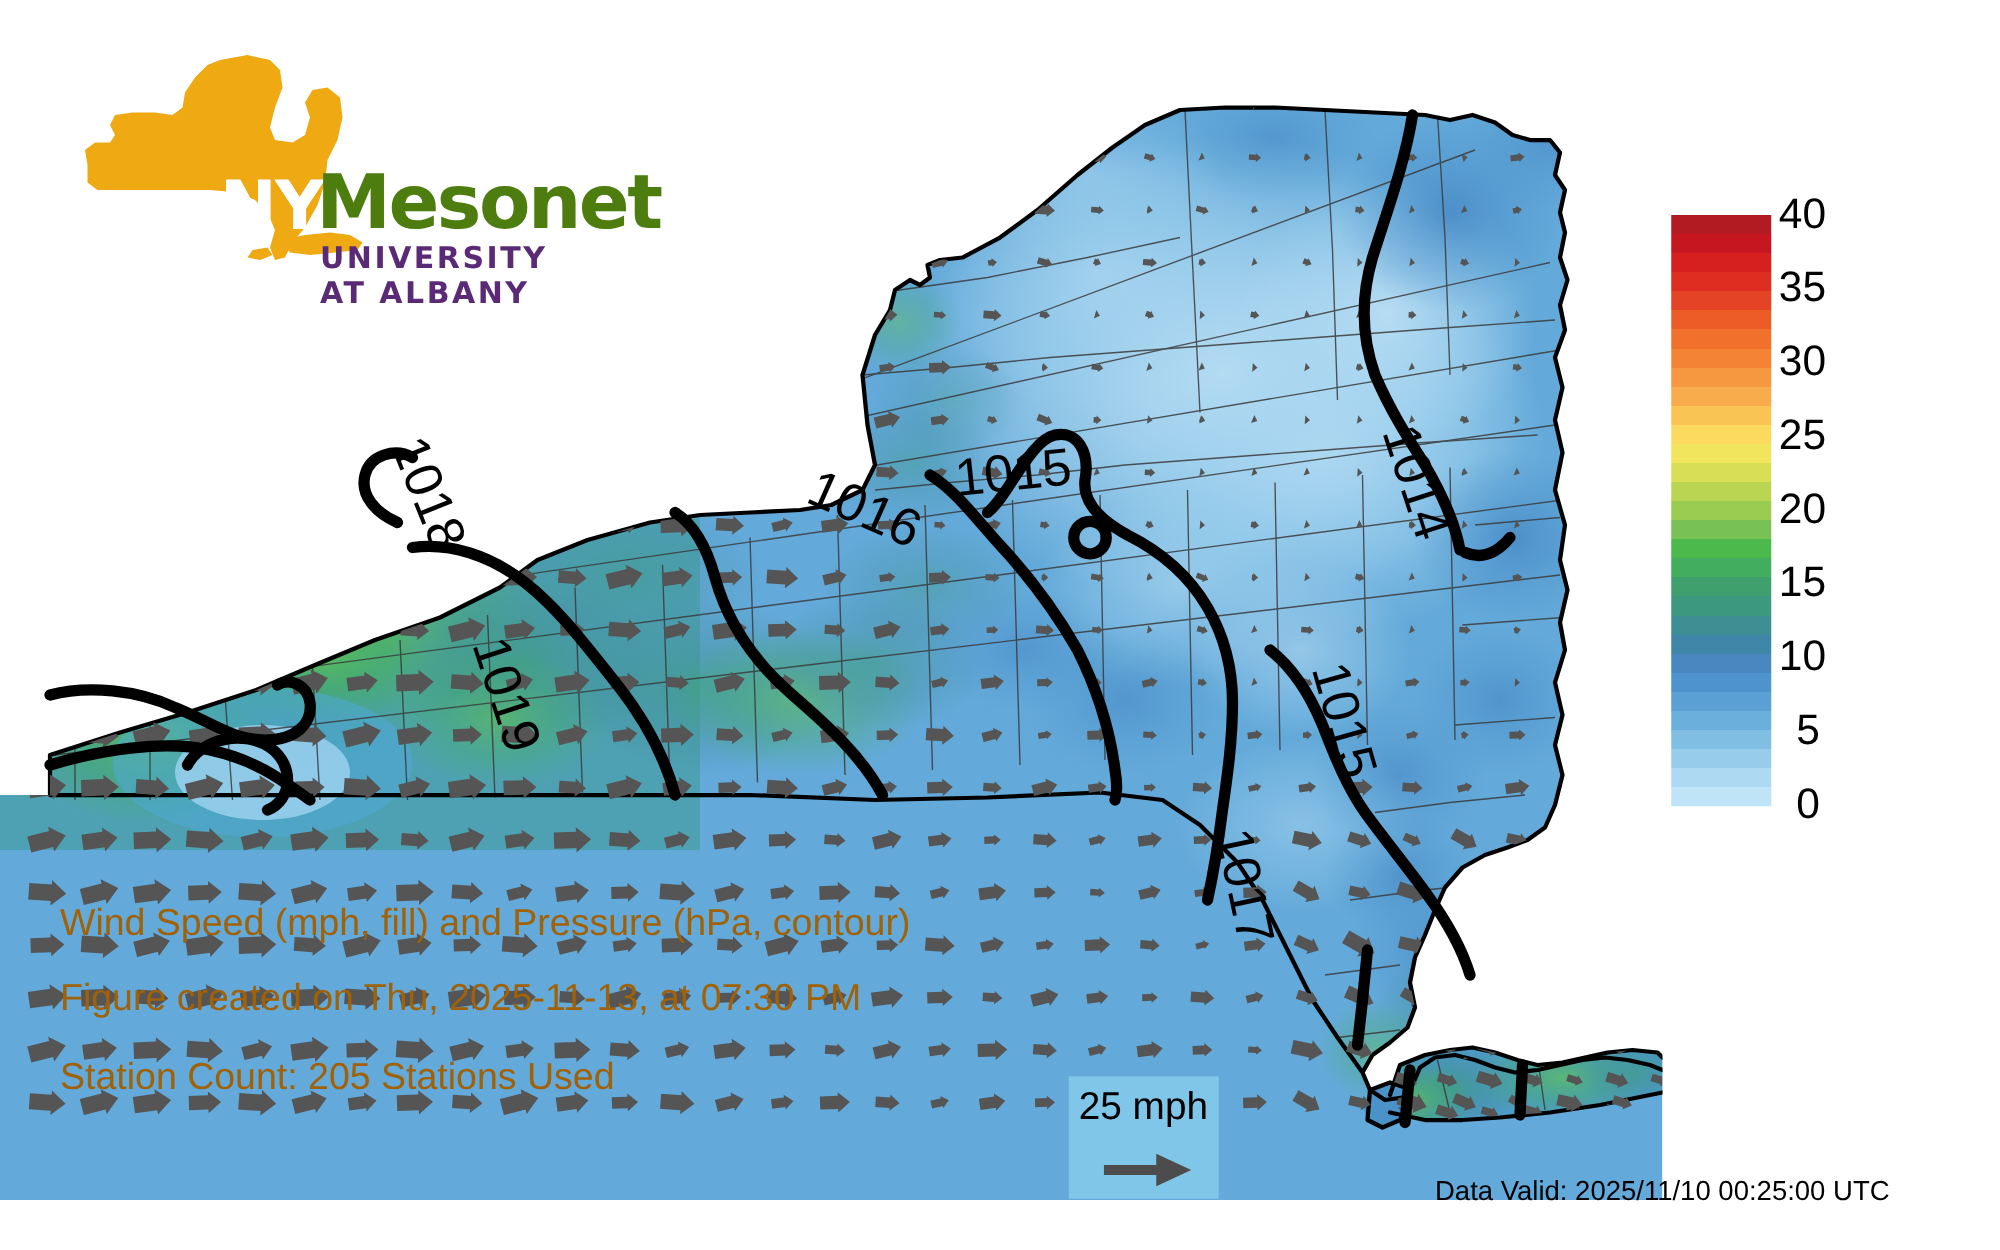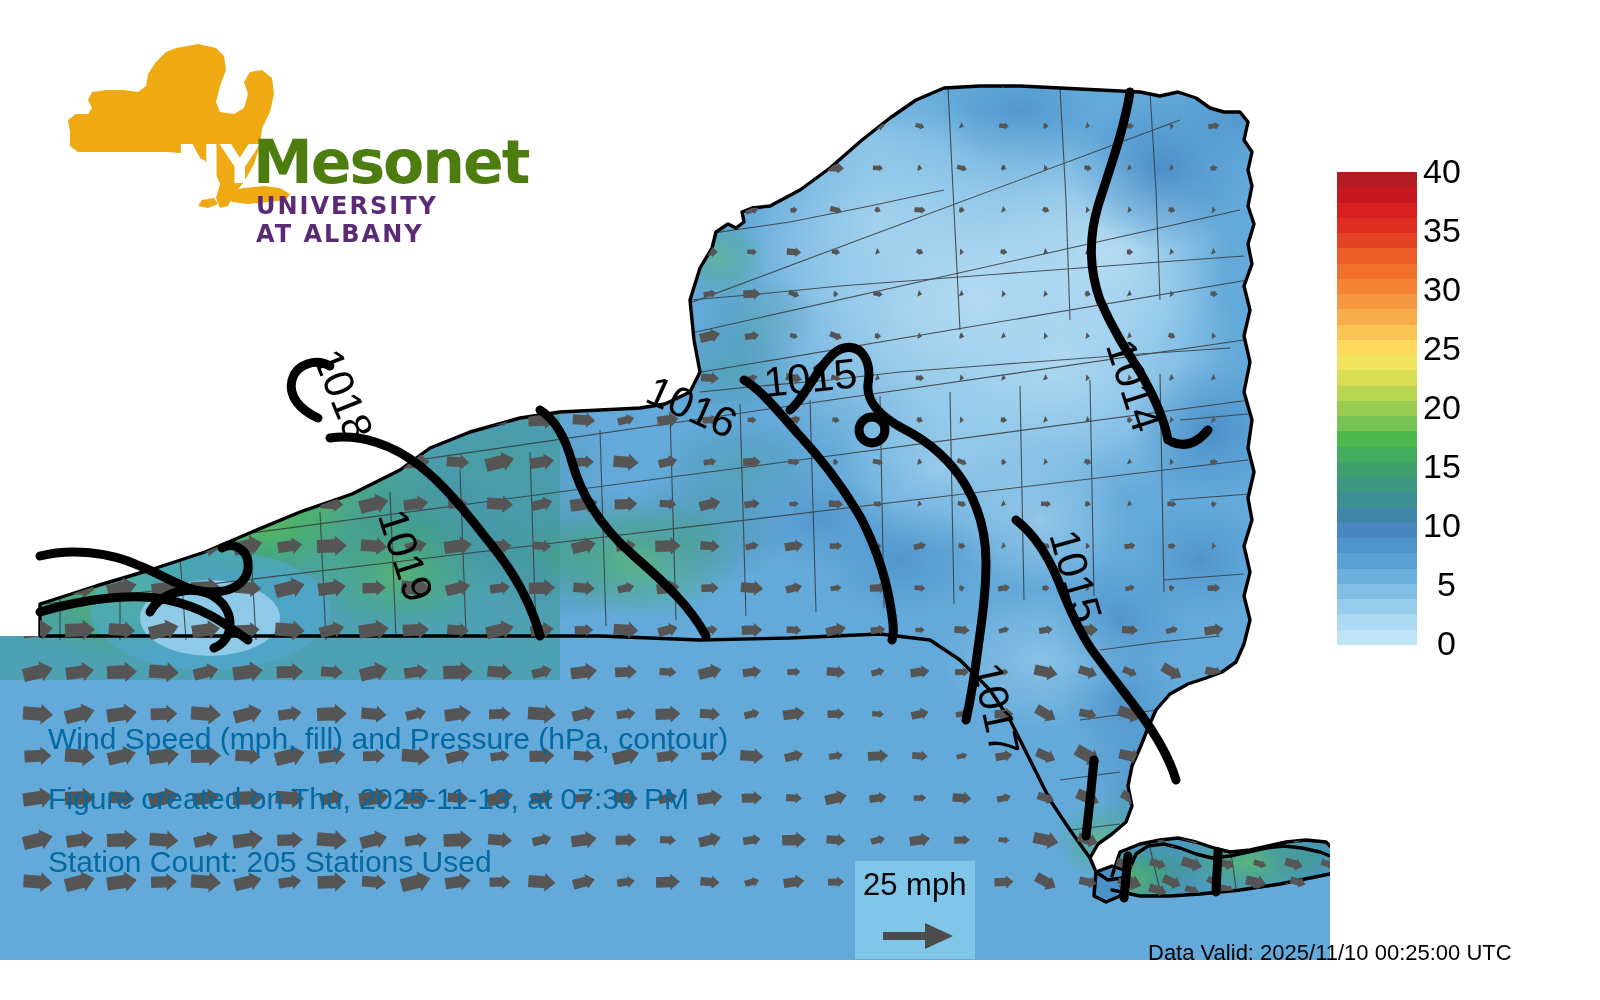--- a/index.html
+++ b/index.html
@@ -23,21 +23,21 @@
   #mapwrap{position:absolute;left:0;top:0;width:1330px;height:960px;}
   #mapsvg{position:absolute;left:0;top:0;}
 
   
   #colorbar{position:absolute;left:1337px;top:172px;width:80px;height:473px;}
   #cbgrad{position:absolute;left:0;top:0;width:80px;height:473px;}
   .cb-tick{position:absolute;left:86px;font-size:34px;line-height:1;
            font-family:"Liberation Sans",sans-serif;color:#000;white-space:nowrap;}
 
   
-  .caption{position:absolute;left:48px;font-size:30px;color:#0369a1;white-space:nowrap;
+  .caption{position:absolute;left:48px;font-size:30px;color:#a16207;white-space:nowrap;
            font-family:"Liberation Sans",sans-serif;}
   #cap0{top:722px;}
   #cap1{top:782px;}
   #cap2{top:845px;}
 
   
   #refbox{position:absolute;left:855px;top:861px;width:120px;height:98px;}
   #refbox .bg{position:absolute;left:0;top:0;width:120px;height:98px;}
   #reflabel{position:absolute;left:8px;top:6px;font-size:31px;color:#000;
             font-family:"Liberation Sans",sans-serif;white-space:nowrap;}

